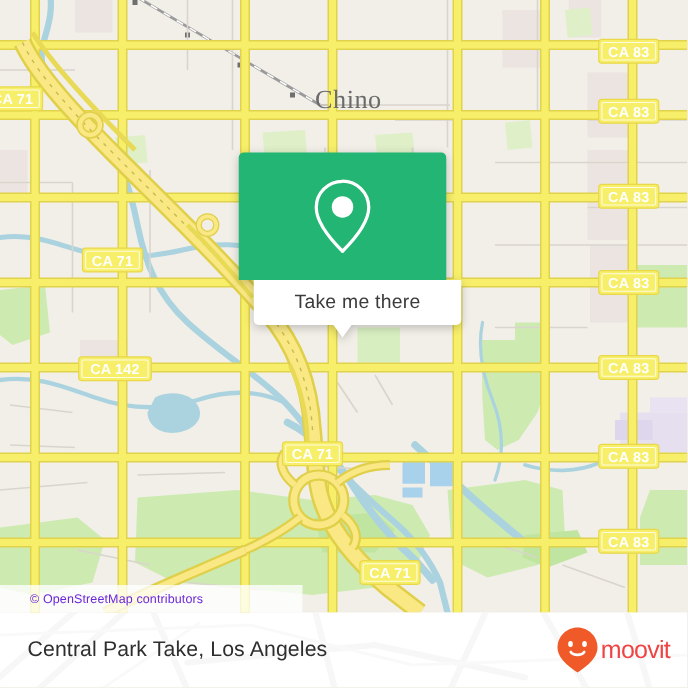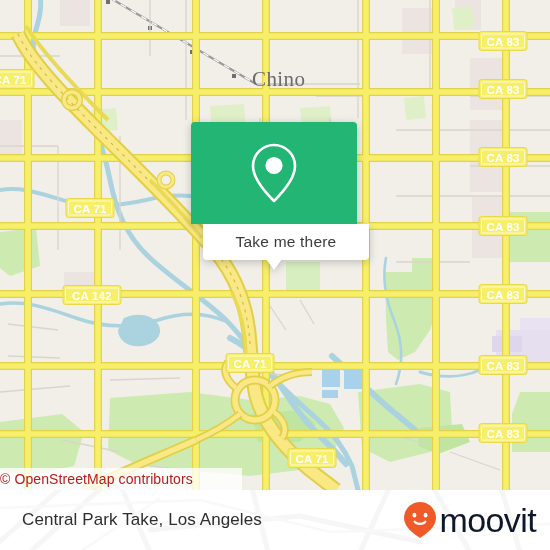--- a/index.html
+++ b/index.html
@@ -12,22 +12,22 @@
 
   
   #map{position:absolute;left:0;top:0;width:550px;height:490px;overflow:hidden;background:#f2efe9;}
   #mapsvg{position:absolute;left:0;top:0;}
 
   
   #attrib{
     position:absolute;left:0;top:468px;width:242px;height:22px;
     background:rgba(255,255,255,0.78);
     display:flex;align-items:center;
-    box-sizing:border-box;padding-left:0;
-    font-size:14px;color:#b91c1c;letter-spacing:0.1px;
+    box-sizing:border-box;padding-left:24px;
+    font-size:10px;color:#6d28d9;letter-spacing:0.1px;
     white-space:nowrap;
   }
 
   
   #callout{
     position:absolute;left:191px;top:122px;width:166px;height:138px;
     filter:drop-shadow(0 2px 4px rgba(0,0,0,0.22));
   }
   #callout-green{
     position:absolute;left:0;top:0;width:166px;height:102px;
@@ -55,21 +55,21 @@
   #biz{
     position:absolute;left:22px;top:0;height:60px;
     display:flex;align-items:center;
     font-size:17px;color:#2e2e2e;letter-spacing:0.1px;white-space:nowrap;
   }
   #brand{
     position:absolute;right:14px;top:0;height:60px;
     display:flex;align-items:center;gap:2px;
   }
   #brand-word{
-    font-size:34px;color:#0f172a;letter-spacing:-0.6px;
+    font-size:20px;color:#ef4444;letter-spacing:-0.6px;
     font-weight:400;line-height:1;
   }
 </style>
 </head>
 <body>
 
 <div id="app">
 
   <div id="map">
     <svg id="mapsvg" width="550" height="490" viewBox="0 0 550 490">

